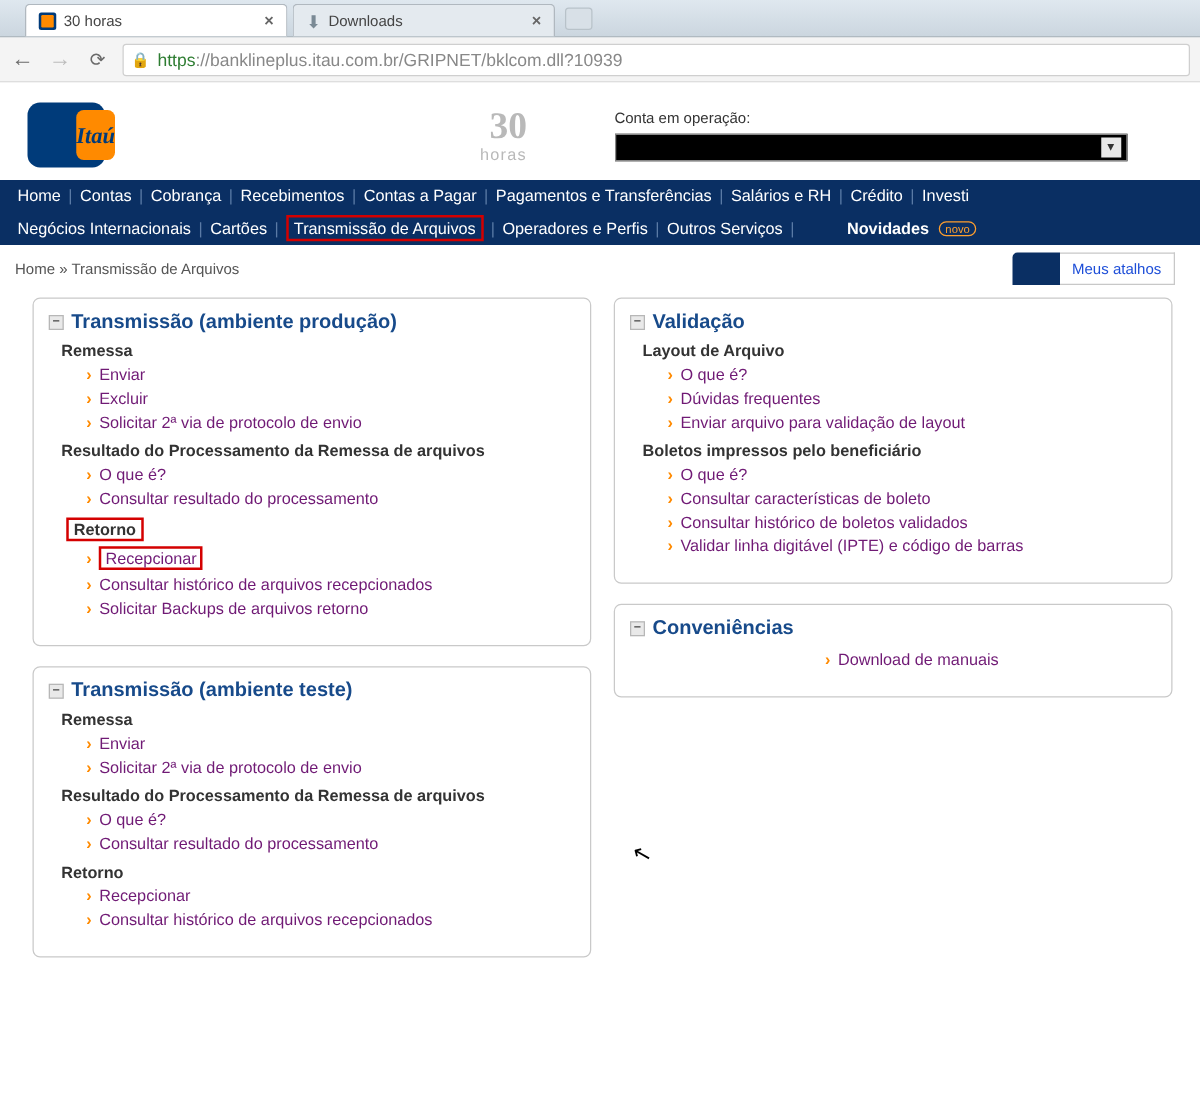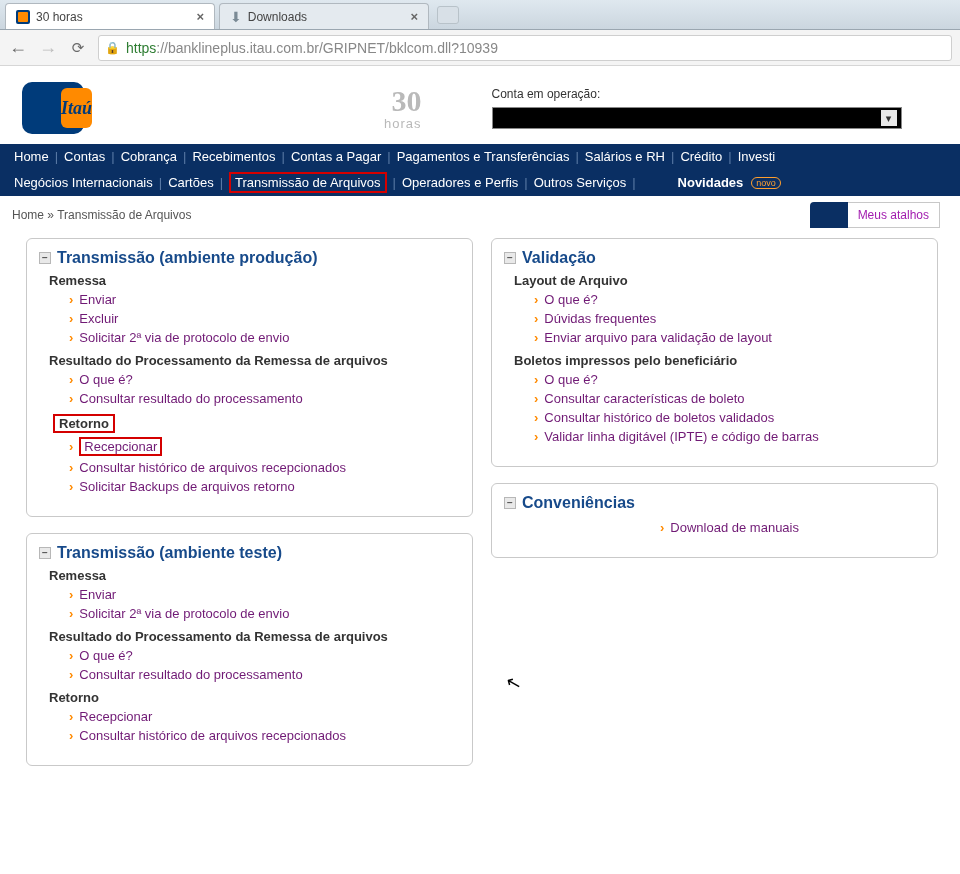--- a/index.html
+++ b/index.html
@@ -1,18 +1,18 @@
 <!DOCTYPE html>
 <html><head>
 <meta charset="utf-8">
 <style>
   * { box-sizing: border-box; margin:0; padding:0; }
   body { font-family: Arial, Helvetica, sans-serif; font-size:13px; color:#333; background:#fff; width:960px; overflow:hidden; }
   
-  .tabstrip { height:30px; background:linear-gradient(#dfe8ef,#cbd6df); display:flex; align-items:flex-end; padding:0 5px; border-bottom:1px solid #9aa6b0;}
+  .tabstrip { height:30px; background:linear-gradient(#dfe8ef,#cbd6df); display:flex; align-items:flex-end; padding:0 20px; border-bottom:1px solid #9aa6b0;}
   .tab { display:flex; align-items:center; gap:6px; background:#fff; border:1px solid #b0b8bf; border-bottom:none; border-radius:4px 4px 0 0; padding:5px 10px; margin-right:4px; min-width:210px; max-width:230px; font-size:12px; color:#444; position:relative;}
   .tab.inactive { background:#e4eaef; }
   .tab .close { margin-left:auto; color:#666; font-weight:bold; font-size:13px;}
   .favicon-itau { width:14px; height:14px; background:#003b7a; border-radius:2px; position:relative; display:inline-block;}
   .favicon-itau::after{content:""; position:absolute; inset:2px; background:#ff8a00; border-radius:1px;}
   .favicon-dl{ color:#7a8a95; font-size:14px; line-height:1;}
   .newtab { width:22px; height:18px; background:#d8e0e7; border:1px solid #b8c2c9; border-radius:3px; margin-left:4px; align-self:center;}
   .toolbar { height:36px; background:#f4f4f4; border-bottom:1px solid #d6d6d6; display:flex; align-items:center; padding:0 8px; gap:10px;}
   .navbtn { color:#6a6a6a; font-size:18px; width:20px; text-align:center; cursor:pointer;}
   .navbtn.disabled{color:#bcbcbc;}
@@ -37,21 +37,21 @@
   .navrow a{ color:#fff; text-decoration:none;}
   .sep{ color:#5a7aa5;}
   .novidades{ color:#ff9f2e; font-weight:bold;margin-left:36px;}
   .novo-badge{ display:inline-block; border:1px solid #ff9f2e; color:#ff9f2e; border-radius:8px; font-size:9px; padding:0 4px; margin-left:2px;}
   .hl-red{ border:2px solid #d40000; padding:1px 4px; margin:-2px 0;}
   
   .subbar{ display:flex; align-items:center; padding:6px 20px 0 12px; font-size:12px; color:#555;}
   .subbar .crumb a{color:#555; text-decoration:none;}
   .mytab{ margin-left:auto; display:flex; align-items:center;}
   .mytab-left{ width:38px; height:26px; background:#0a2f63; border-radius:4px 0 0 0;}
-  .mytab-right{ background:#fff; border:1px solid #c8c8c8; border-left:none; height:26px; padding:0 10px; display:flex; align-items:center; font-size:12px; color:#a21caf;}
+  .mytab-right{ background:#fff; border:1px solid #c8c8c8; border-left:none; height:26px; padding:0 10px; display:flex; align-items:center; font-size:12px; color:#1d4ed8;}
   
   .cols{ display:flex; gap:18px; padding:10px 22px 20px 26px;}
   .col{ flex:1; display:flex; flex-direction:column; gap:16px;}
   .panel{ border:1px solid #c9c9c9; border-radius:6px; padding:10px 12px 14px 12px;}
   .panel-title{ color:#174a8a; font-weight:bold; font-size:16px; display:flex; align-items:center; gap:6px; margin-bottom:6px;}
   .collapse-icon{ width:12px; height:12px; background:#e9e9e9; border:1px solid #b7b7b7; display:inline-flex; align-items:center; justify-content:center; font-size:10px; color:#555; line-height:1;}
   .subhead{ color:#333; font-weight:bold; font-size:13px; margin:6px 0 2px 10px;}
   ul.links{ list-style:none; margin:0 0 6px 30px;}
   ul.links li{ padding:2px 0; color:#444; font-size:13px;}
   ul.links li::before{ content:"›"; color:#ff8a00; font-weight:bold; margin-right:6px; font-size:13px;}

